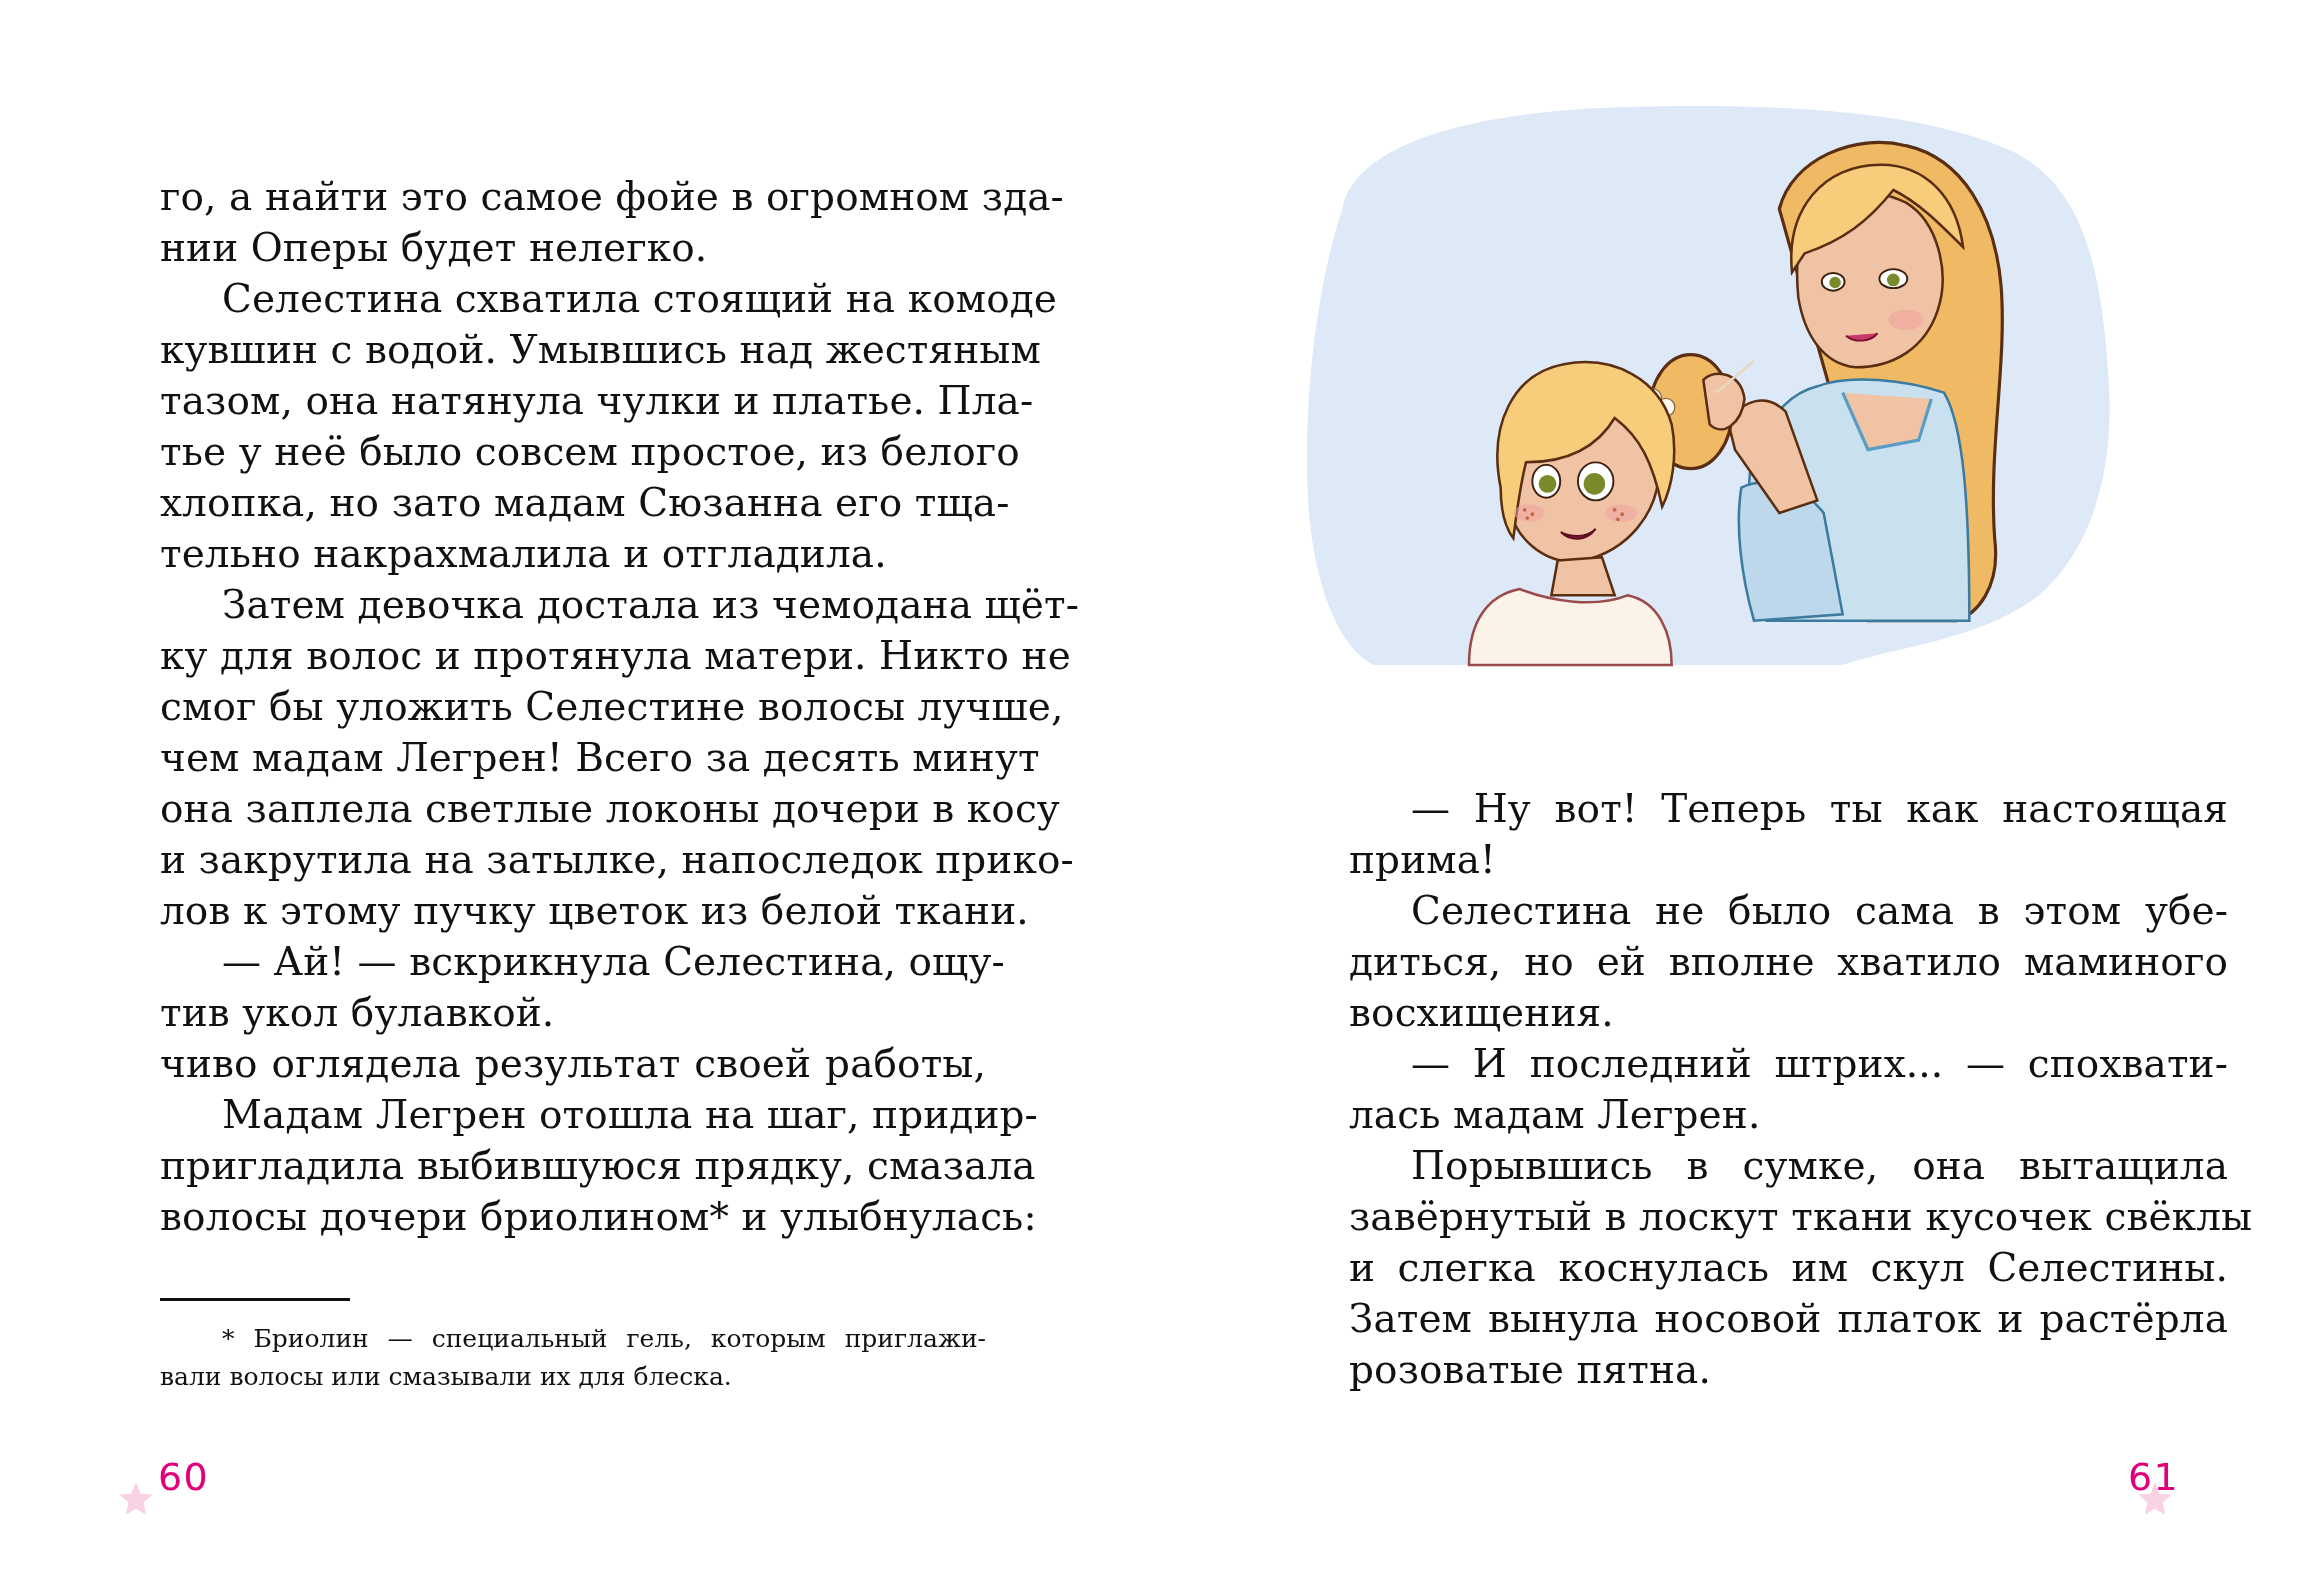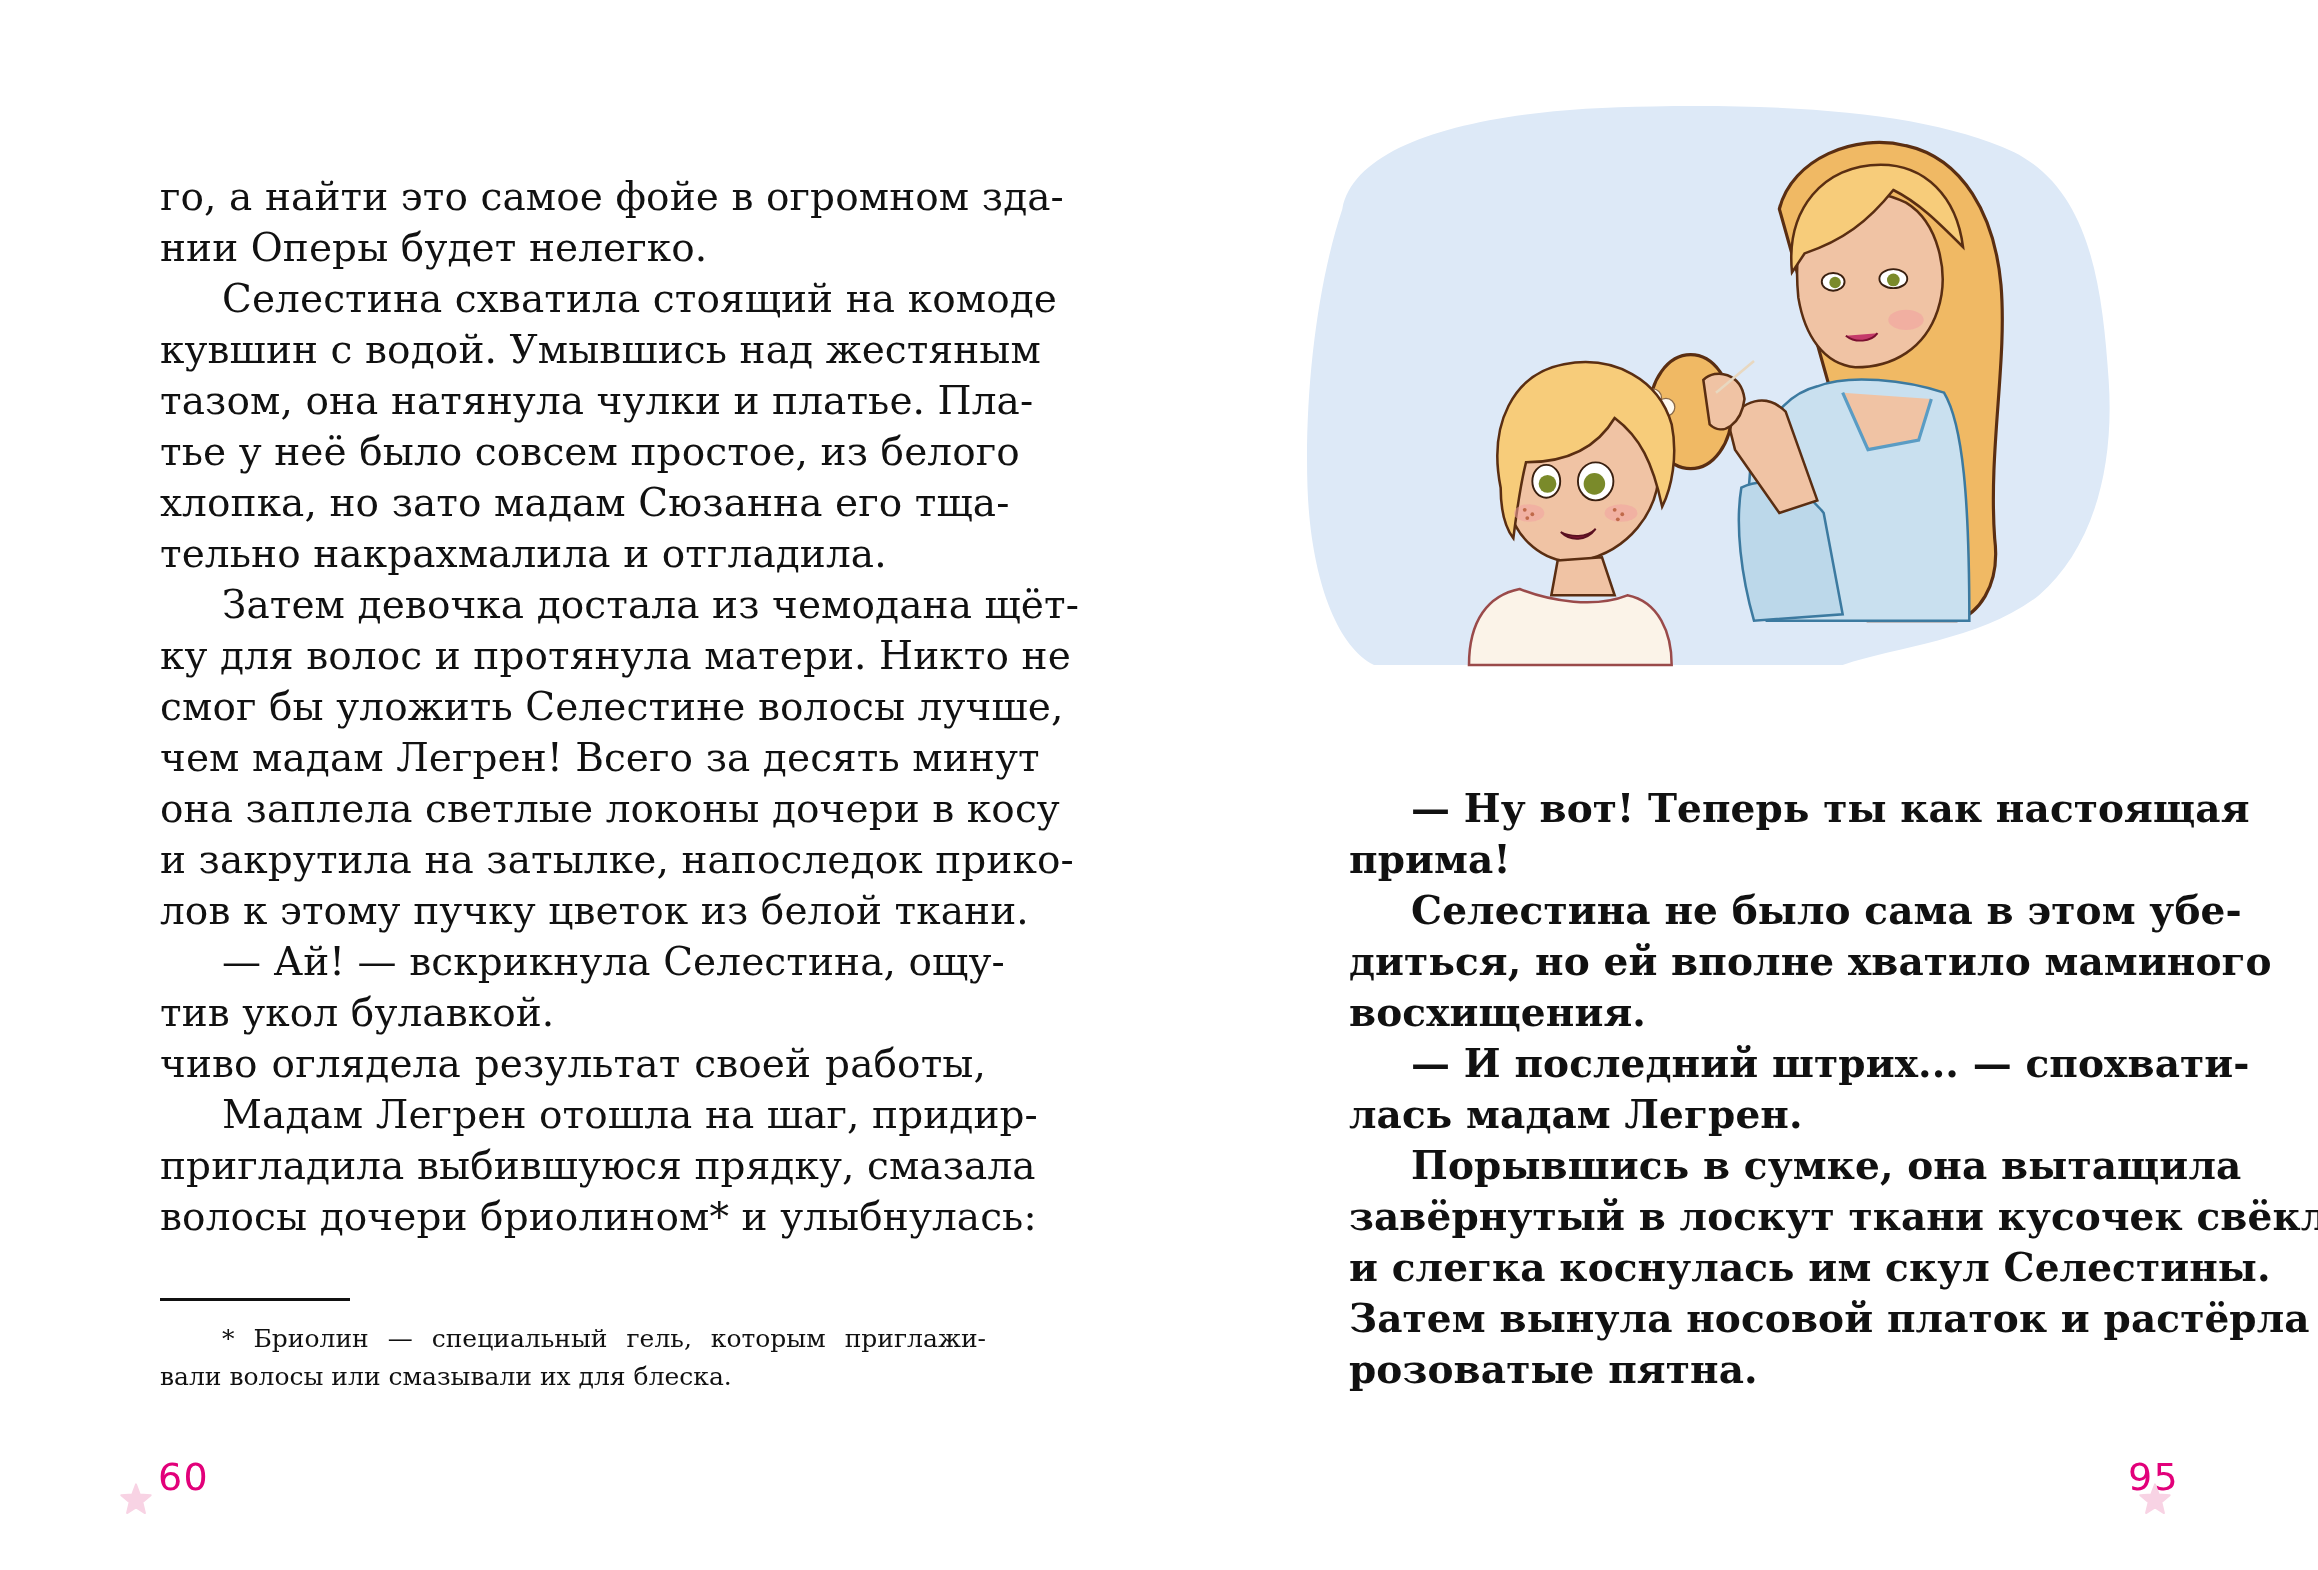--- a/index.html
+++ b/index.html
@@ -25,21 +25,21 @@
 
   .column {
     position: absolute;
     font-size: 39px;
     line-height: 51px;
     text-align: justify;
     text-align-last: auto;
     letter-spacing: 0.1px;
   }
   .col-left { left: 160px; top: 171px; width: 826px; }
-  .col-right { left: 190px; top: 783px; width: 879px; font-weight: bold; }
+  .col-right { left: 190px; top: 783px; width: 879px; }
 
   .para {
     margin: 0;
     text-indent: 0;
   }
   .para .line {
     display: block;
     text-align: justify;
     text-align-last: justify;
     white-space: nowrap;
@@ -233,18 +233,18 @@
     </p>
     <p class="para">
       <span class="line indent">Порывшись в сумке, она вытащила</span>
       <span class="line">завёрнутый в лоскут ткани кусочек свёклы</span>
       <span class="line">и слегка коснулась им скул Селестины.</span>
       <span class="line">Затем вынула носовой платок и растёрла</span>
       <span class="line last">розоватые пятна.</span>
     </p>
   </div>
 
-  <div class="page-num page-num-right">95</div>
+  <div class="page-num page-num-right">61</div>
   <svg class="star star-right" viewBox="0 0 50 50">
     <path d="M25 2 L31 18 L48 19 L35 30 L39 47 L25 38 L11 47 L15 30 L2 19 L19 18 Z" fill="#f8d3e4" stroke="#f8d3e4" stroke-width="3" stroke-linejoin="round"></path>
   </svg>
 </div>
 
 
 </body></html>

